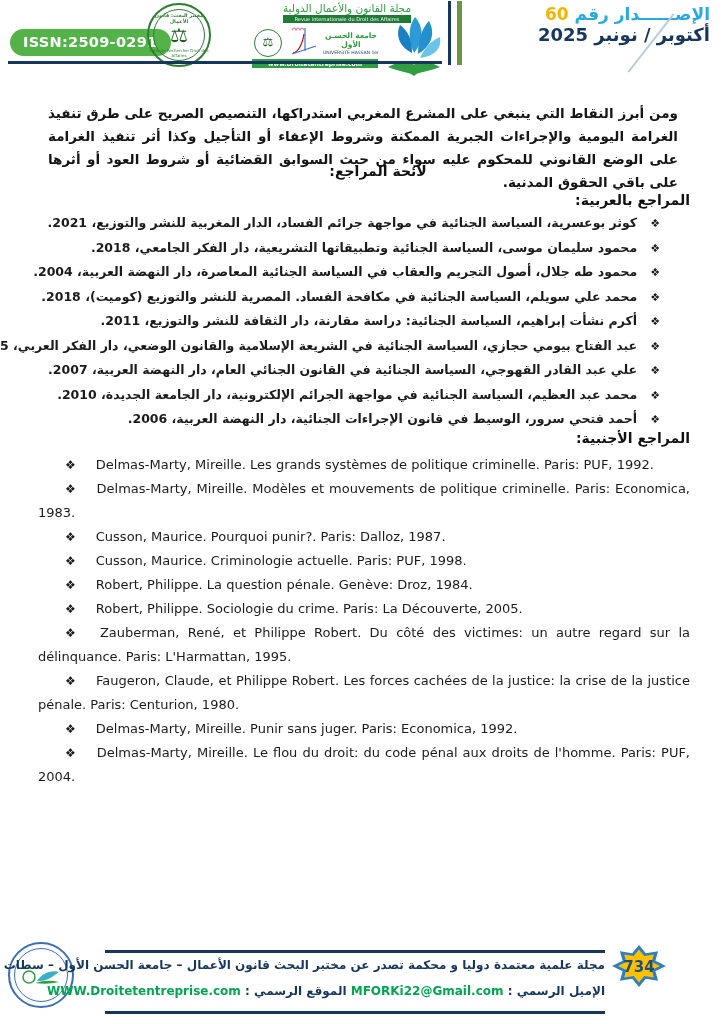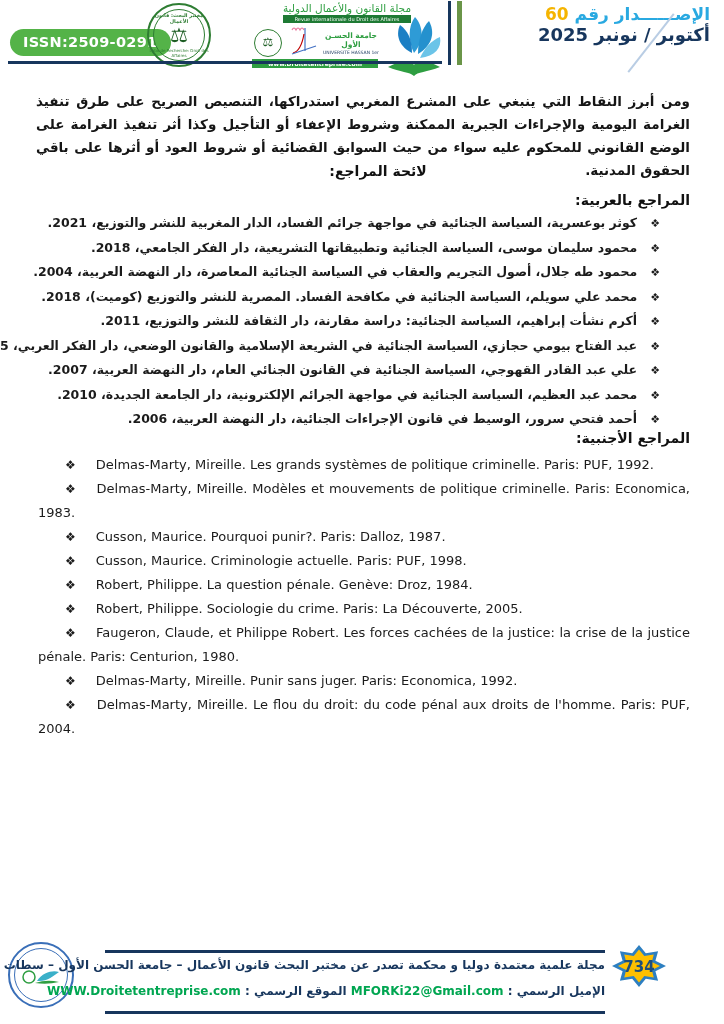--- a/index.html
+++ b/index.html
@@ -40,21 +40,21 @@
   .issue-block{position:absolute;left:462px;top:4px;right:14px;direction:rtl;text-align:right;}
   .issue-line{color:#29a9e1;font-weight:bold;font-size:17px;white-space:nowrap;}
   .issue-num{color:#f5b400;}
   .issue-date{color:#17365d;font-weight:bold;font-size:18px;white-space:nowrap;}
   .diag{position:absolute;left:188px;top:2px;width:2px;height:74px;background:#b9cde4;
         transform:rotate(38deg);transform-origin:center;}
   .header-rule{position:absolute;left:8px;top:61px;width:434px;height:3px;background:#17365d;}
 
   
   .para{position:absolute;top:90px;left:36px;right:34px;direction:rtl;text-align:justify;
-        font-size:13.5px;font-weight:bold;line-height:23px;color:#151515;margin:0;}
+        font-size:13.5px;font-weight:bold;line-height:23px;color:#151515;margin:12px;}
   .refs-title{position:absolute;top:163px;left:0;right:0;text-align:center;direction:rtl;
               font-size:14px;font-weight:bold;margin:0;color:#111;padding-left:32px;}
   .sec-title{position:absolute;right:34px;direction:rtl;font-size:14px;font-weight:bold;margin:0;color:#111;}
   .sec-title.ar1{top:192px;}
   .sec-title.fr1{top:430px;}
 
   ul.reflist{list-style:none;margin:0;padding:0;position:absolute;}
   .ar-list{top:211px;right:64px;left:30px;direction:rtl;text-align:right;font-size:12.5px;font-weight:bold;}
   .ar-list li{height:24.5px;line-height:24.5px;white-space:nowrap;}
   .ar-list .blt{font-size:11px;margin-left:13px;}
@@ -160,20 +160,21 @@
 
   <h3 class="sec-title fr1">المراجع الأجنبية:</h3>
 
   <ul class="reflist fr-list">
     <li><span class="blt">❖</span><span>Delmas-Marty, Mireille. Les grands systèmes de politique criminelle. Paris: PUF, 1992.</span></li>
     <li><span class="blt">❖</span><span>Delmas-Marty, Mireille. Modèles et mouvements de politique criminelle. Paris: Economica, 1983.</span></li>
     <li><span class="blt">❖</span><span>Cusson, Maurice. Pourquoi punir?. Paris: Dalloz, 1987.</span></li>
     <li><span class="blt">❖</span><span>Cusson, Maurice. Criminologie actuelle. Paris: PUF, 1998.</span></li>
     <li><span class="blt">❖</span><span>Robert, Philippe. La question pénale. Genève: Droz, 1984.</span></li>
     <li><span class="blt">❖</span><span>Robert, Philippe. Sociologie du crime. Paris: La Découverte, 2005.</span></li>
+    <li><span class="blt">❖</span><span>Zauberman, René, et Philippe Robert. Du côté des victimes: un autre regard sur la délinquance. Paris: L'Harmattan, 1995.</span></li>
     <li><span class="blt">❖</span><span>Faugeron, Claude, et Philippe Robert. Les forces cachées de la justice: la crise de la justice pénale. Paris: Centurion, 1980.</span></li>
     <li><span class="blt">❖</span><span>Delmas-Marty, Mireille. Punir sans juger. Paris: Economica, 1992.</span></li>
     <li><span class="blt">❖</span><span>Delmas-Marty, Mireille. Le flou du droit: du code pénal aux droits de l'homme. Paris: PUF, 2004.</span></li>
   </ul>
 
   <div>
     <div class="stamp ftr">
       <span class="inner-ring"></span>
       <span class="mark">
         <svg width="40" height="18" viewBox="0 0 40 18">

